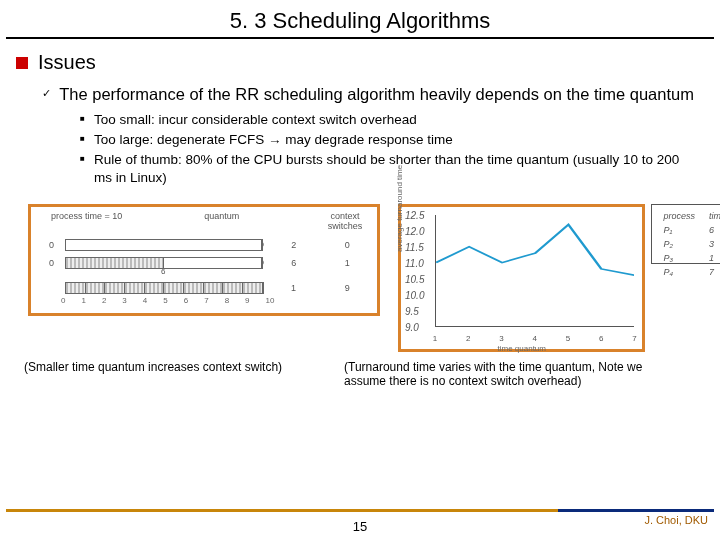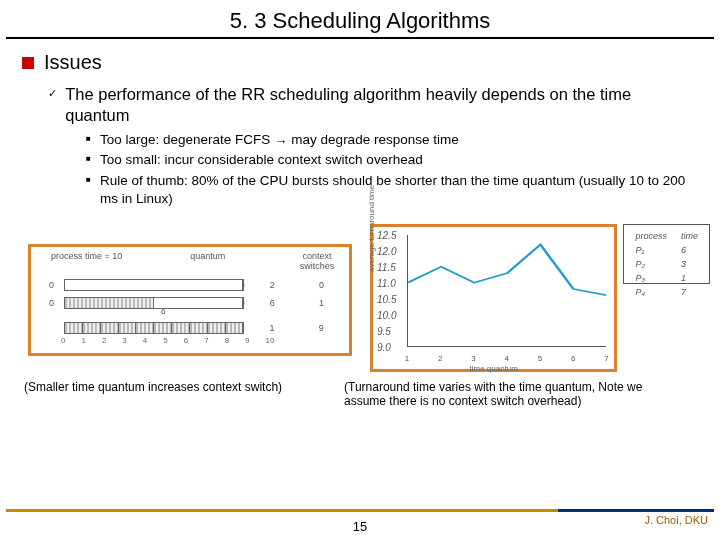--- a/index.html
+++ b/index.html
@@ -15,21 +15,21 @@
     text-align: center;
     font-size: 22px;
     padding: 8px 0 3px;
     color: #000;
   }
   .rule {
     border-bottom: 2px solid #000;
     margin: 0 6px;
   }
   .content {
-    padding: 12px 22px 0 22px;
+    padding: 12px 22px 0 16px;
   }
   .h1 {
     font-size: 20px;
     margin-bottom: 10px;
     display: flex;
     align-items: center;
     gap: 10px;
   }
   .sq {
     width: 12px; height: 12px; background: #c00;
@@ -65,21 +65,21 @@
     left: 0;
     font-size: 8px;
     top: 3px;
   }
   .figs {
     display: flex;
     gap: 18px;
     padding: 14px 20px 0 28px;
     align-items: flex-start;
   }
-  .fig-left { width: 324px; margin-top: 20px; }
+  .fig-left { width: 352px; }
   .fig-right { width: 340px; display: flex; gap: 6px; }
   .panel {
     border: 3px solid #d9822b;
     background: #fff;
     position: relative;
   }
   .border-only { border: 1px solid #555; }
 
   
   .lfig { padding: 4px 6px 8px 18px; font-size: 9px; color: #555; }
@@ -147,22 +147,22 @@
 <div class="content">
   <div class="h1">
     <span class="sq"></span>
     <span>Issues</span>
   </div>
   <div class="sub">
     <span class="chk">✓</span>
     <span>The performance of the RR scheduling algorithm heavily depends on the time quantum</span>
   </div>
   <ul class="blist">
+    <li>Too small: incur considerable context switch overhead</li>
     <li>Too large: degenerate FCFS → may degrade response time</li>
-    <li>Too small: incur considerable context switch overhead</li>
     <li>Rule of thumb: 80% of the CPU bursts should be shorter than the time quantum (usually 10 to 200 ms in Linux)</li>
   </ul>
 </div>
 
 <div class="figs">
 
   <div class="fig-left panel">
     <div class="lfig">
       <div class="lhead">
         <span>process time = 10</span>

